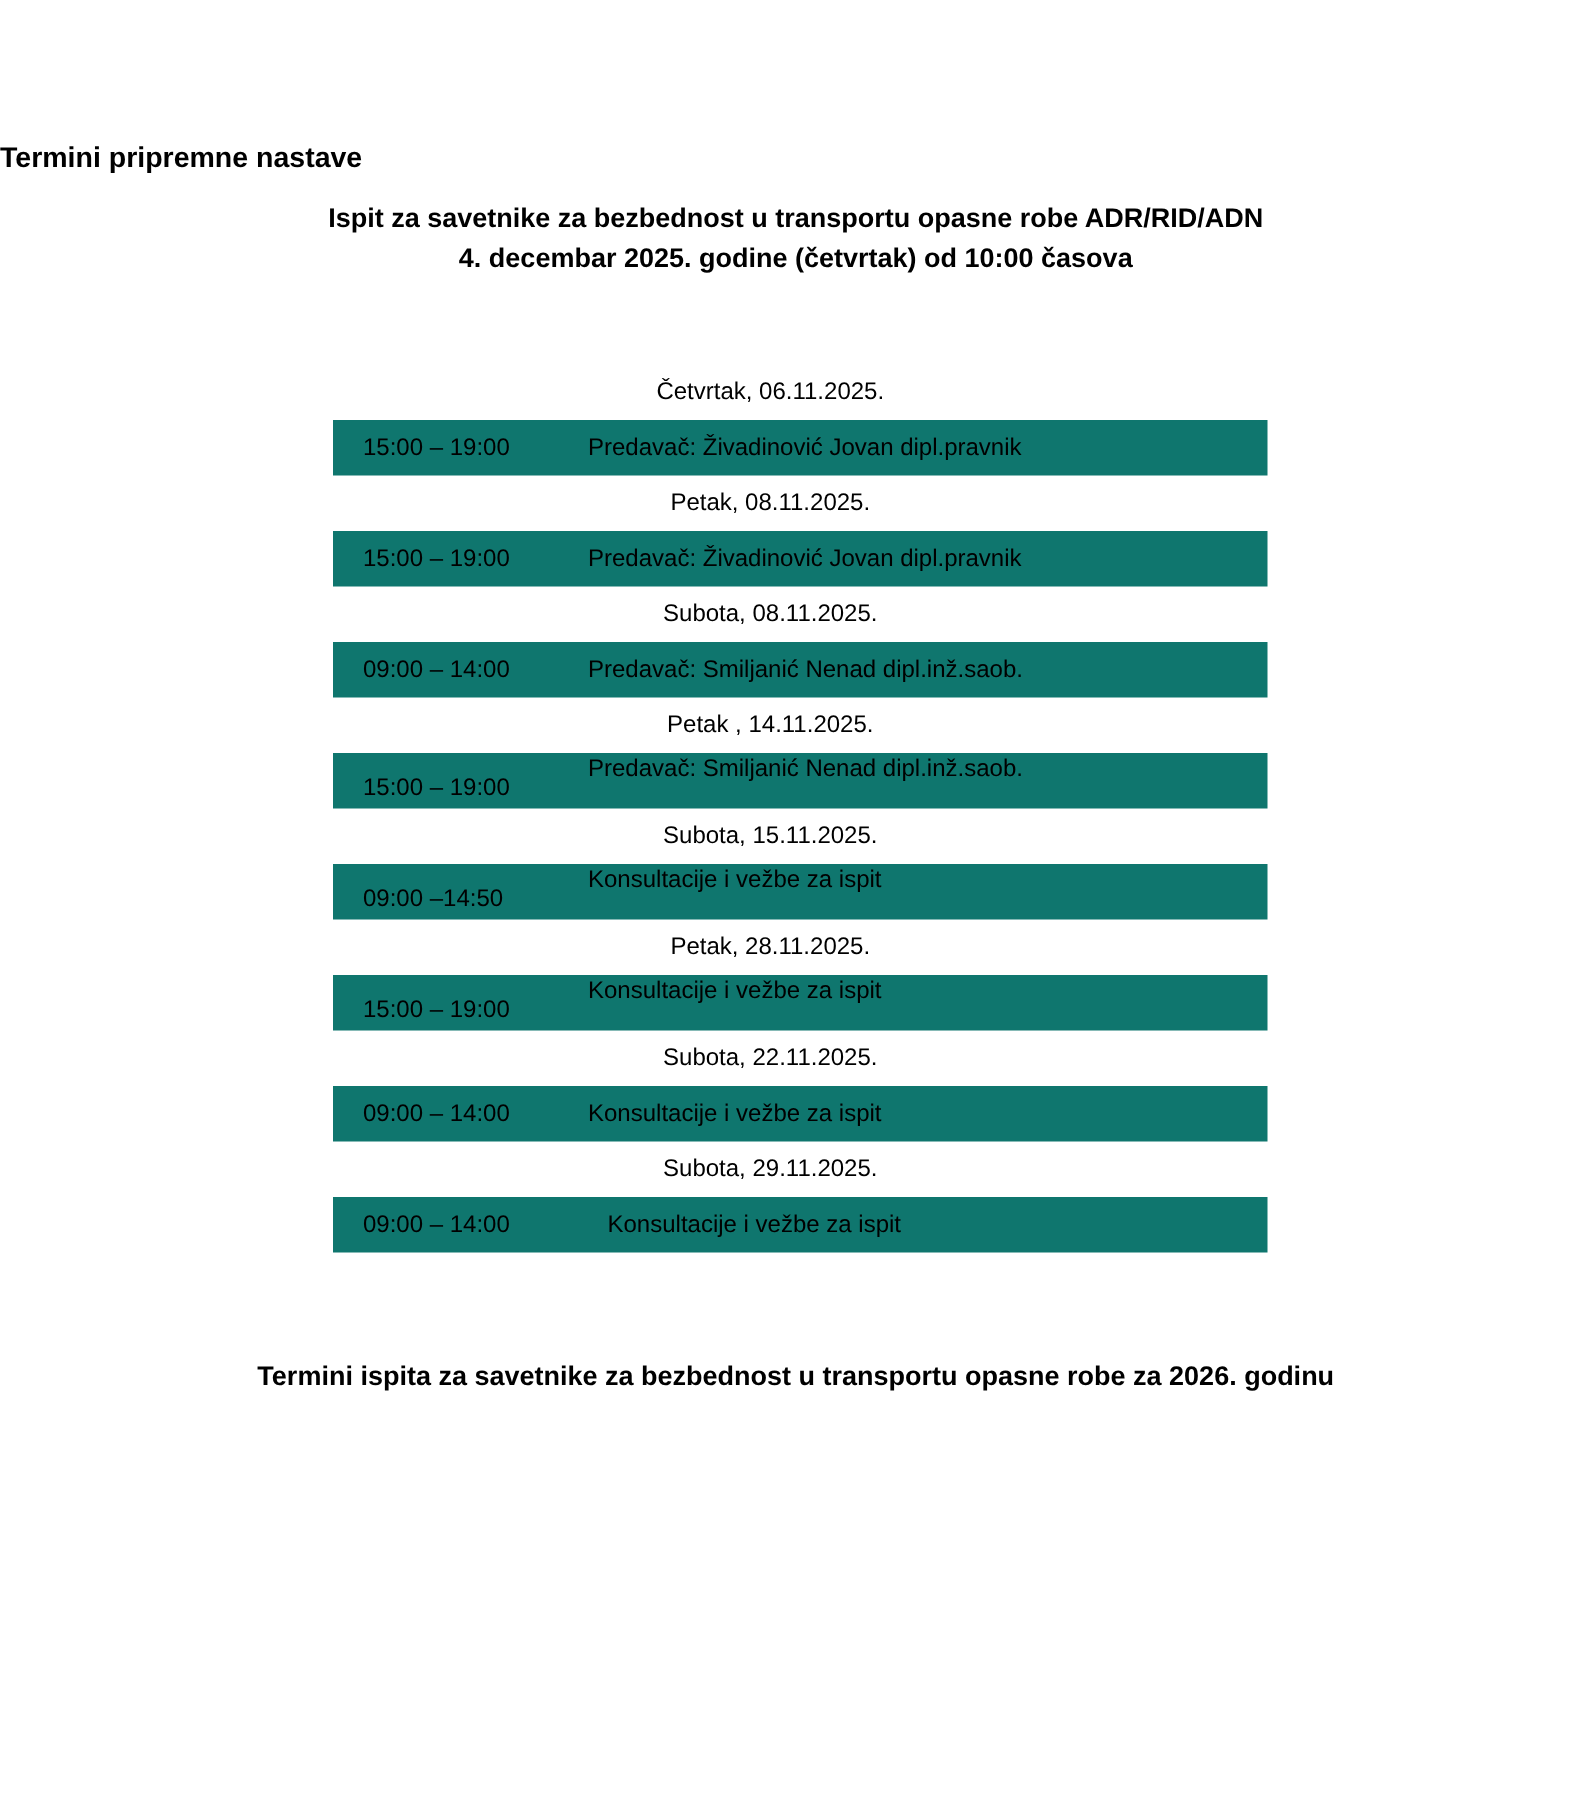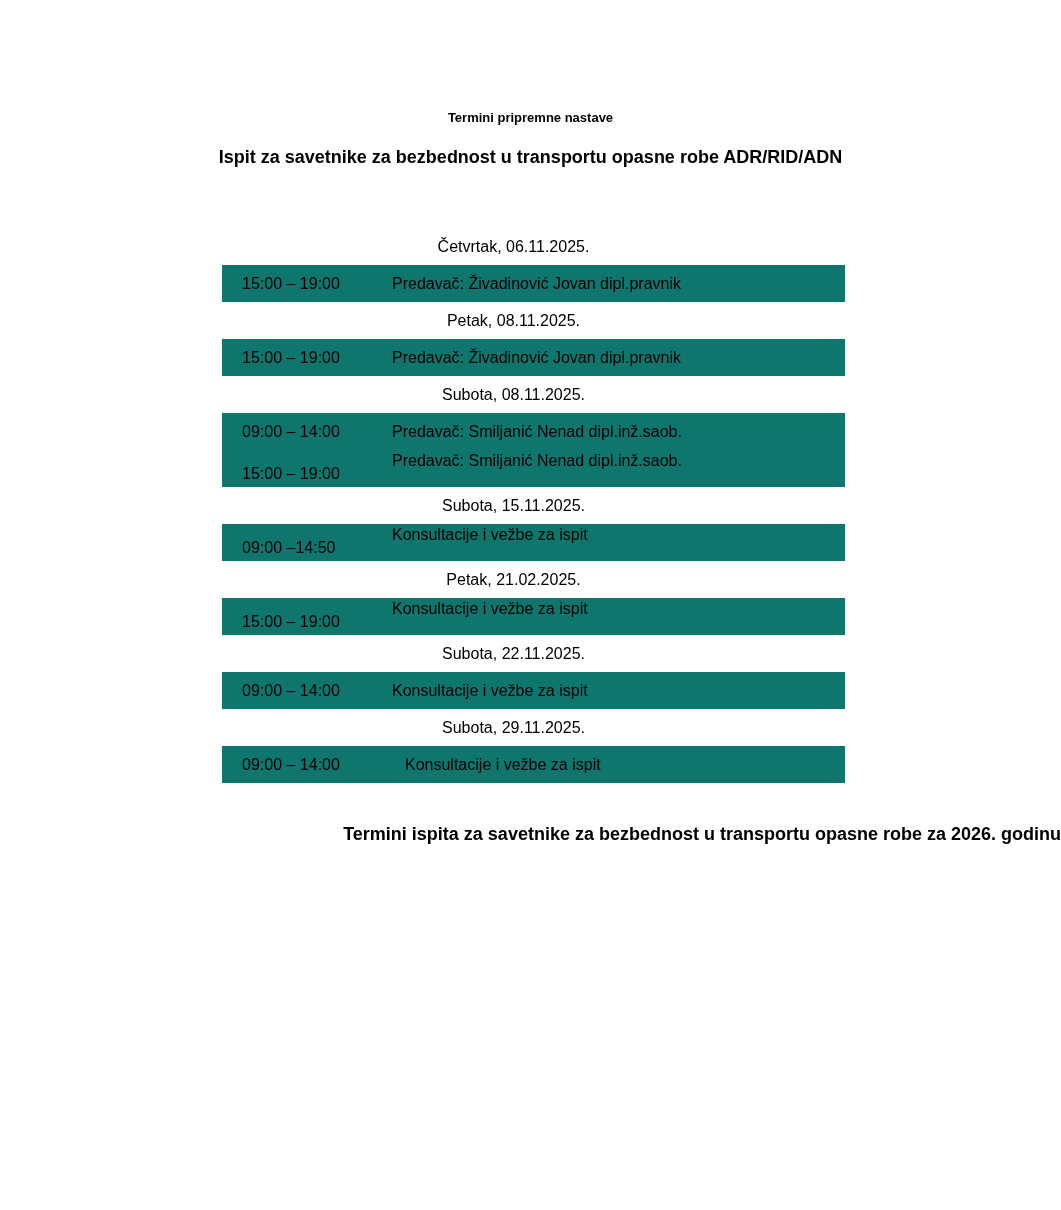--- a/index.html
+++ b/index.html
@@ -14,25 +14,25 @@
     color: #000000;
     overflow: hidden;
   }
   .page {
     width: 1061px;
     height: 1210px;
     padding-top: 95px;
     box-sizing: border-box;
   }
   .doc-title {
-    font-size: 13px;
+    font-size: 19px;
     font-weight: bold;
-    text-align: center;
+    text-align: left;
     line-height: 22px;
-    margin: 12px;
+    margin: 0;
   }
   .doc-subtitle {
     font-size: 18px;
     font-weight: bold;
     text-align: center;
     line-height: 27px;
     margin-top: 15px;
   }
   .schedule-table {
     width: 623px;
@@ -73,34 +73,35 @@
   .session-row.offset .activity-cell {
     align-items: flex-start;
     padding-top: 2px;
   }
   .session-row.indent .activity-cell {
     padding-left: 13px;
   }
   .doc-footer {
     font-size: 18px;
     font-weight: bold;
-    text-align: right;
+    text-align: center;
     line-height: 35px;
-    margin-top: 34px;
+    margin-top: 65px;
   }
 </style>
 </head>
 <body>
 
 <div class="page">
 
   <div class="doc-title">Termini pripremne nastave</div>
 
   <div class="doc-subtitle">
     <div>Ispit za savetnike za bezbednost u transportu opasne robe ADR/RID/ADN</div>
+    <div>4. decembar 2025. godine (četvrtak) od 10:00 časova</div>
   </div>
 
   <div class="schedule-table">
 
     <div class="day-row">
       <span>Četvrtak, 06.11.2025.</span>
     </div>
     <div class="session-row">
       <div class="time-cell">15:00 – 19:00</div>
       <div class="activity-cell">Predavač: Živadinović Jovan dipl.pravnik</div>
@@ -115,35 +116,38 @@
     </div>
 
     <div class="day-row">
       <span>Subota, 08.11.2025.</span>
     </div>
     <div class="session-row">
       <div class="time-cell">09:00 – 14:00</div>
       <div class="activity-cell">Predavač: Smiljanić Nenad dipl.inž.saob.</div>
     </div>
 
+    <div class="day-row">
+      <span>Petak , 14.11.2025.</span>
+    </div>
     <div class="session-row offset">
       <div class="time-cell">15:00 – 19:00</div>
       <div class="activity-cell">Predavač: Smiljanić Nenad dipl.inž.saob.</div>
     </div>
 
     <div class="day-row">
       <span>Subota, 15.11.2025.</span>
     </div>
     <div class="session-row offset">
       <div class="time-cell">09:00 –14:50</div>
       <div class="activity-cell">Konsultacije i vežbe za ispit</div>
     </div>
 
     <div class="day-row">
-      <span>Petak, 21.02.2025.</span>
+      <span>Petak, 28.11.2025.</span>
     </div>
     <div class="session-row offset">
       <div class="time-cell">15:00 – 19:00</div>
       <div class="activity-cell">Konsultacije i vežbe za ispit</div>
     </div>
 
     <div class="day-row">
       <span>Subota, 22.11.2025.</span>
     </div>
     <div class="session-row">

